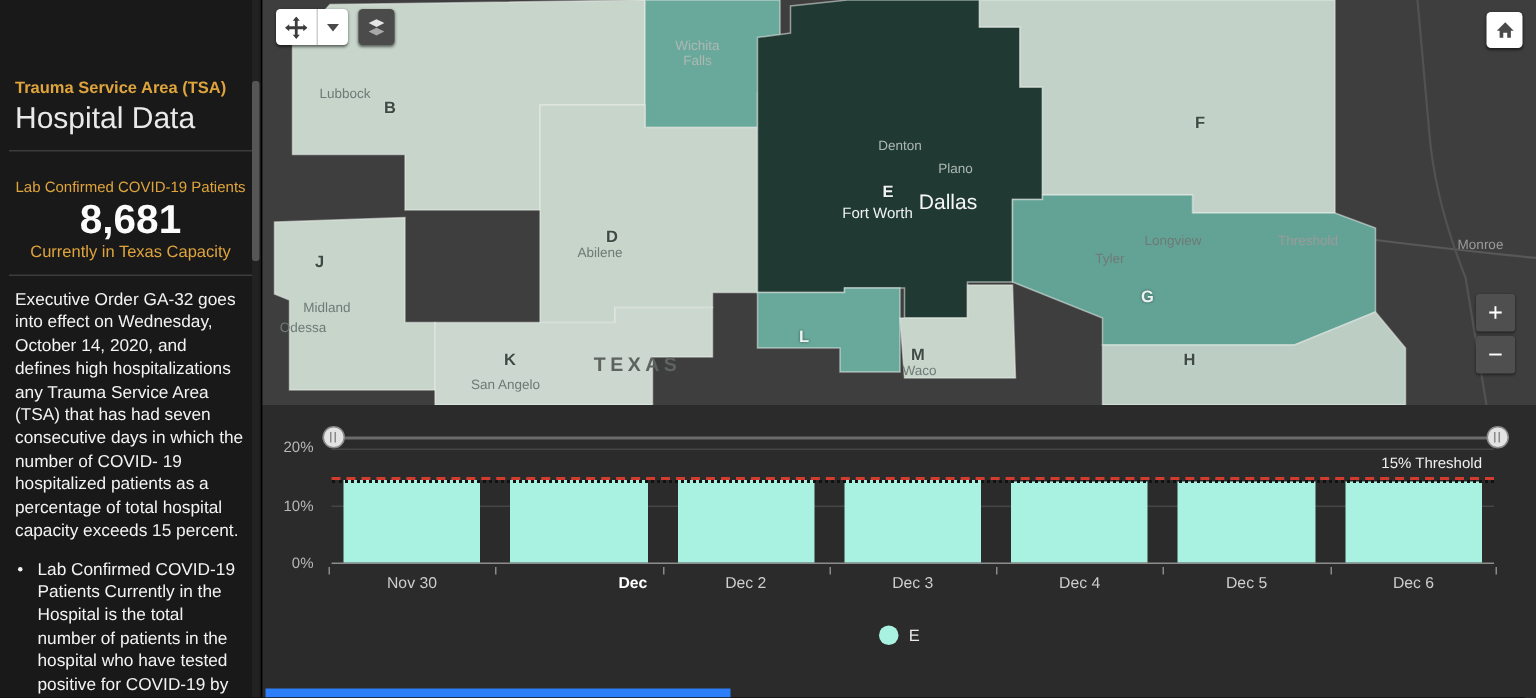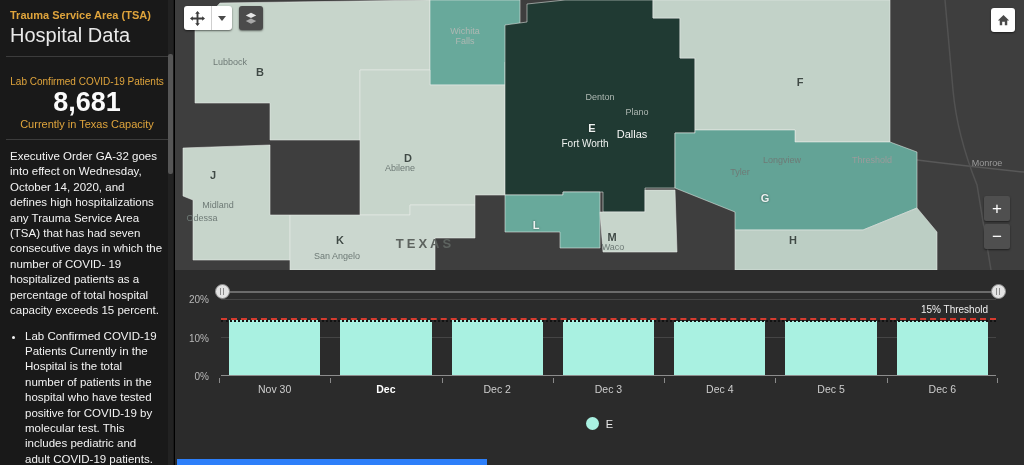--- a/index.html
+++ b/index.html
@@ -4,21 +4,21 @@
 <style>
   * { box-sizing: border-box; margin: 0; padding: 0; }
   html,body { width:1024px; height:465px; overflow:hidden; background:#111;
               font-family:"Liberation Sans", sans-serif; }
   .app { display:flex; width:1024px; height:465px; }
 
   
   .sidebar { width:175px; min-width:175px; background:#191919; color:#f0f0f0;
              padding:9px 10px 0 10px; position:relative; overflow:hidden;
              border-right:1px solid #000; }
-  .kicker { color:var(--accent,#dfa43c); font-size:11px; font-weight:bold; }
+  .kicker { color:var(--accent,#dfa43c); font-size:11px; font-weight:bold;margin-top:44px; }
   .sb-title { color:#e9e9e9; font-size:20px; margin-top:3px; font-weight:normal; }
   .divider { border-top:1px solid #3c3c3c; margin:9px -4px; }
   .stat { text-align:center; }
   .stat-label { color:var(--accent,#dfa43c); font-size:10px;margin-top:19px; }
   .stat-value { color:#fbfbfb; font-size:27px; font-weight:bold; line-height:1.15; }
   .stat-sub { color:var(--accent,#dfa43c); font-size:11px; }
   .sb-par { font-size:11.5px; line-height:1.34; color:#f3f3f3; margin-top:2px; }
   .sb-bullets { margin:10px 0 0 15px; font-size:11.5px; line-height:1.34; color:#f3f3f3; }
   .sb-scroll-track { position:absolute; right:1px; top:0; width:5px; height:465px; background:#222; }
   .sb-scroll-thumb { position:absolute; right:0; top:54px; width:5px; height:120px; background:#565656; border-radius:2px; }
@@ -29,21 +29,21 @@
   
   .map { height:270px; position:relative; background:#3e3e3e; overflow:hidden; }
   .map svg.basemap { position:absolute; left:0; top:0; width:100%; height:270px; }
   .map-labels { position:absolute; inset:0; pointer-events:none; }
   .regionlab { position:absolute; transform:translate(-50%,-50%); font-size:11px;
                font-weight:bold; color:#3f4a45; text-shadow:0 0 2px rgba(255,255,255,.35); }
   .regionlab.light { color:#eef3f1; text-shadow:0 0 2px rgba(0,0,0,.5); }
   .city { position:absolute; transform:translate(-50%,-50%); font-size:9px;
           color:#6e7a76; white-space:nowrap; }
   .city.on-dark { color:#aeb8b3; }
-  .city.big { font-size:11px; color:#f6f6f6; }
+  .city.big { font-size:14px; color:#f6f6f6; }
   .city.med { font-size:10px; color:#eef1ef; }
   .city.out { color:#9b9b9b; }
   .city.wrap { white-space:normal; width:48px; text-align:center; line-height:1.15; }
   .state-label { position:absolute; left:250px; top:243px; transform:translate(-50%,-50%);
                  color:#5d635f; font-size:13px; font-weight:bold; letter-spacing:3px; }
   .map-tools { position:absolute; top:6px; left:9px; display:flex; gap:7px; align-items:flex-start; }
   .tool-group { display:flex; background:#fff; border-radius:3px; overflow:hidden;
                 box-shadow:0 1px 2px rgba(0,0,0,.55); height:24px; }
   .tool-btn { width:27px; height:24px; display:flex; align-items:center; justify-content:center; cursor:pointer; }
   .tool-btn.narrow { width:20px; }
@@ -84,21 +84,21 @@
   .bars { position:absolute; inset:0; display:flex; align-items:flex-end; gap:20px; padding:0 8px; }
   .bar-cell { flex:1; height:100%; display:flex; align-items:flex-end; }
   .bar { width:100%; background:var(--bar,#a9f1e1); }
   .threshold-line { position:absolute; left:0; right:0; height:0; border-top:2px dashed #d43b2f; }
   .dotted-line { position:absolute; left:0; right:0; height:0; border-top:2px dotted #121212; }
   .threshold-label { position:absolute; right:8px; color:#f0f0f0; font-size:10px; }
   .xaxis { position:absolute; left:46px; right:28px; top:108px; display:flex; gap:20px; padding:0 8px; }
   .x-cell { flex:1; position:relative; text-align:center; color:#cdcdcd; font-size:10.5px; padding-top:5px; }
   .x-cell::before { content:""; position:absolute; left:-10px; top:0; width:1px; height:5px; background:#8a8a8a; }
   .x-cell.last::after { content:""; position:absolute; right:-10px; top:0; width:1px; height:5px; background:#8a8a8a; }
-  .x-cell.bold { font-weight:bold; color:#fff; }
+  .x-cell.bold { font-weight:bold; color:#fff;text-align:right; }
   .legend { position:absolute; left:0; right:0; top:147px; display:flex; justify-content:center;
             align-items:center; gap:7px; color:#eaeaea; font-size:11px; }
   .legend-dot { width:13px; height:13px; border-radius:50%; background:var(--bar,#a9f1e1); }
   .hscroll { position:absolute; left:2px; bottom:0; width:310px; height:6px; background:#2d7ff9; cursor:pointer; }
 </style>
 </head>
 <body>
 
 <div class="app">
 

